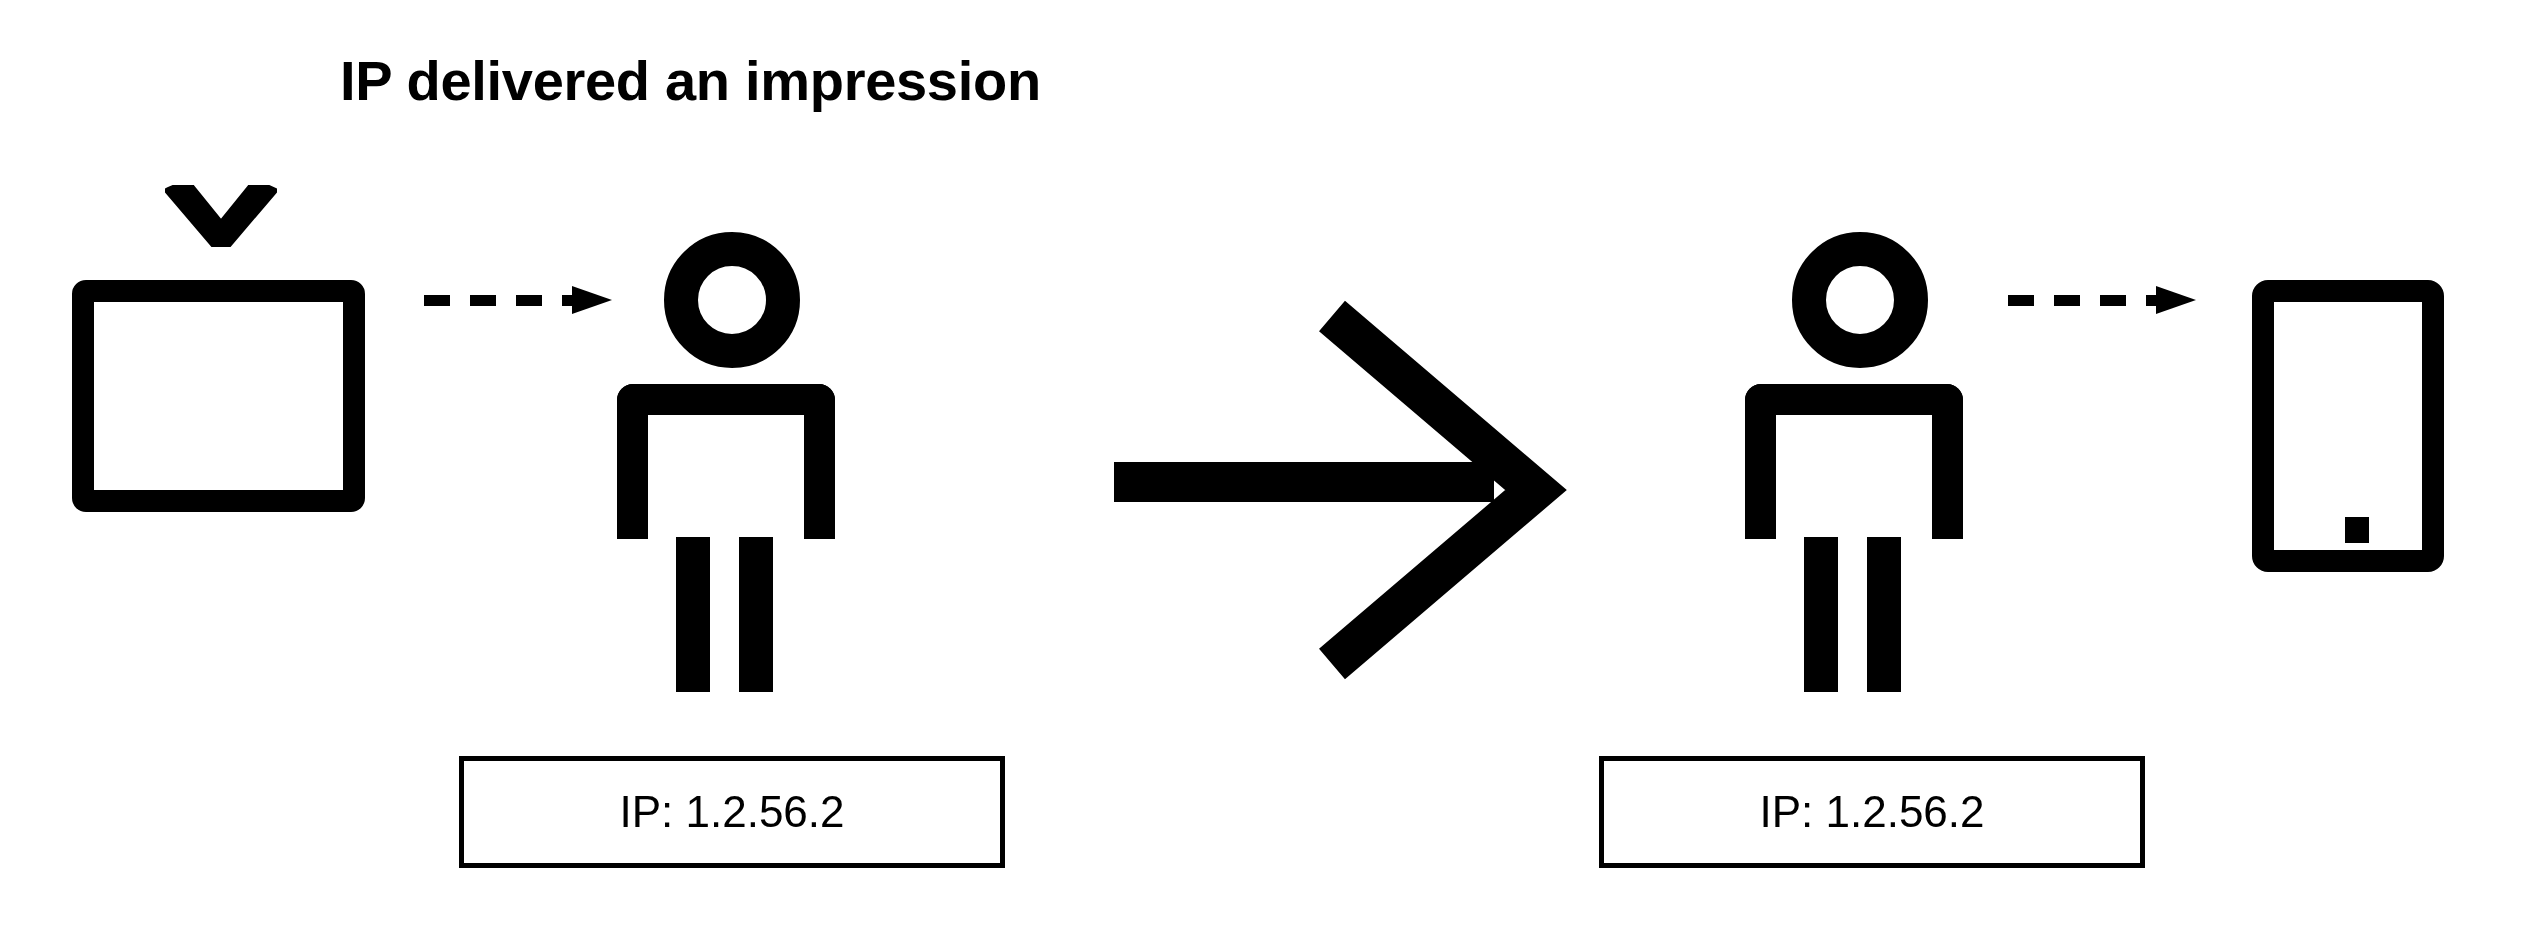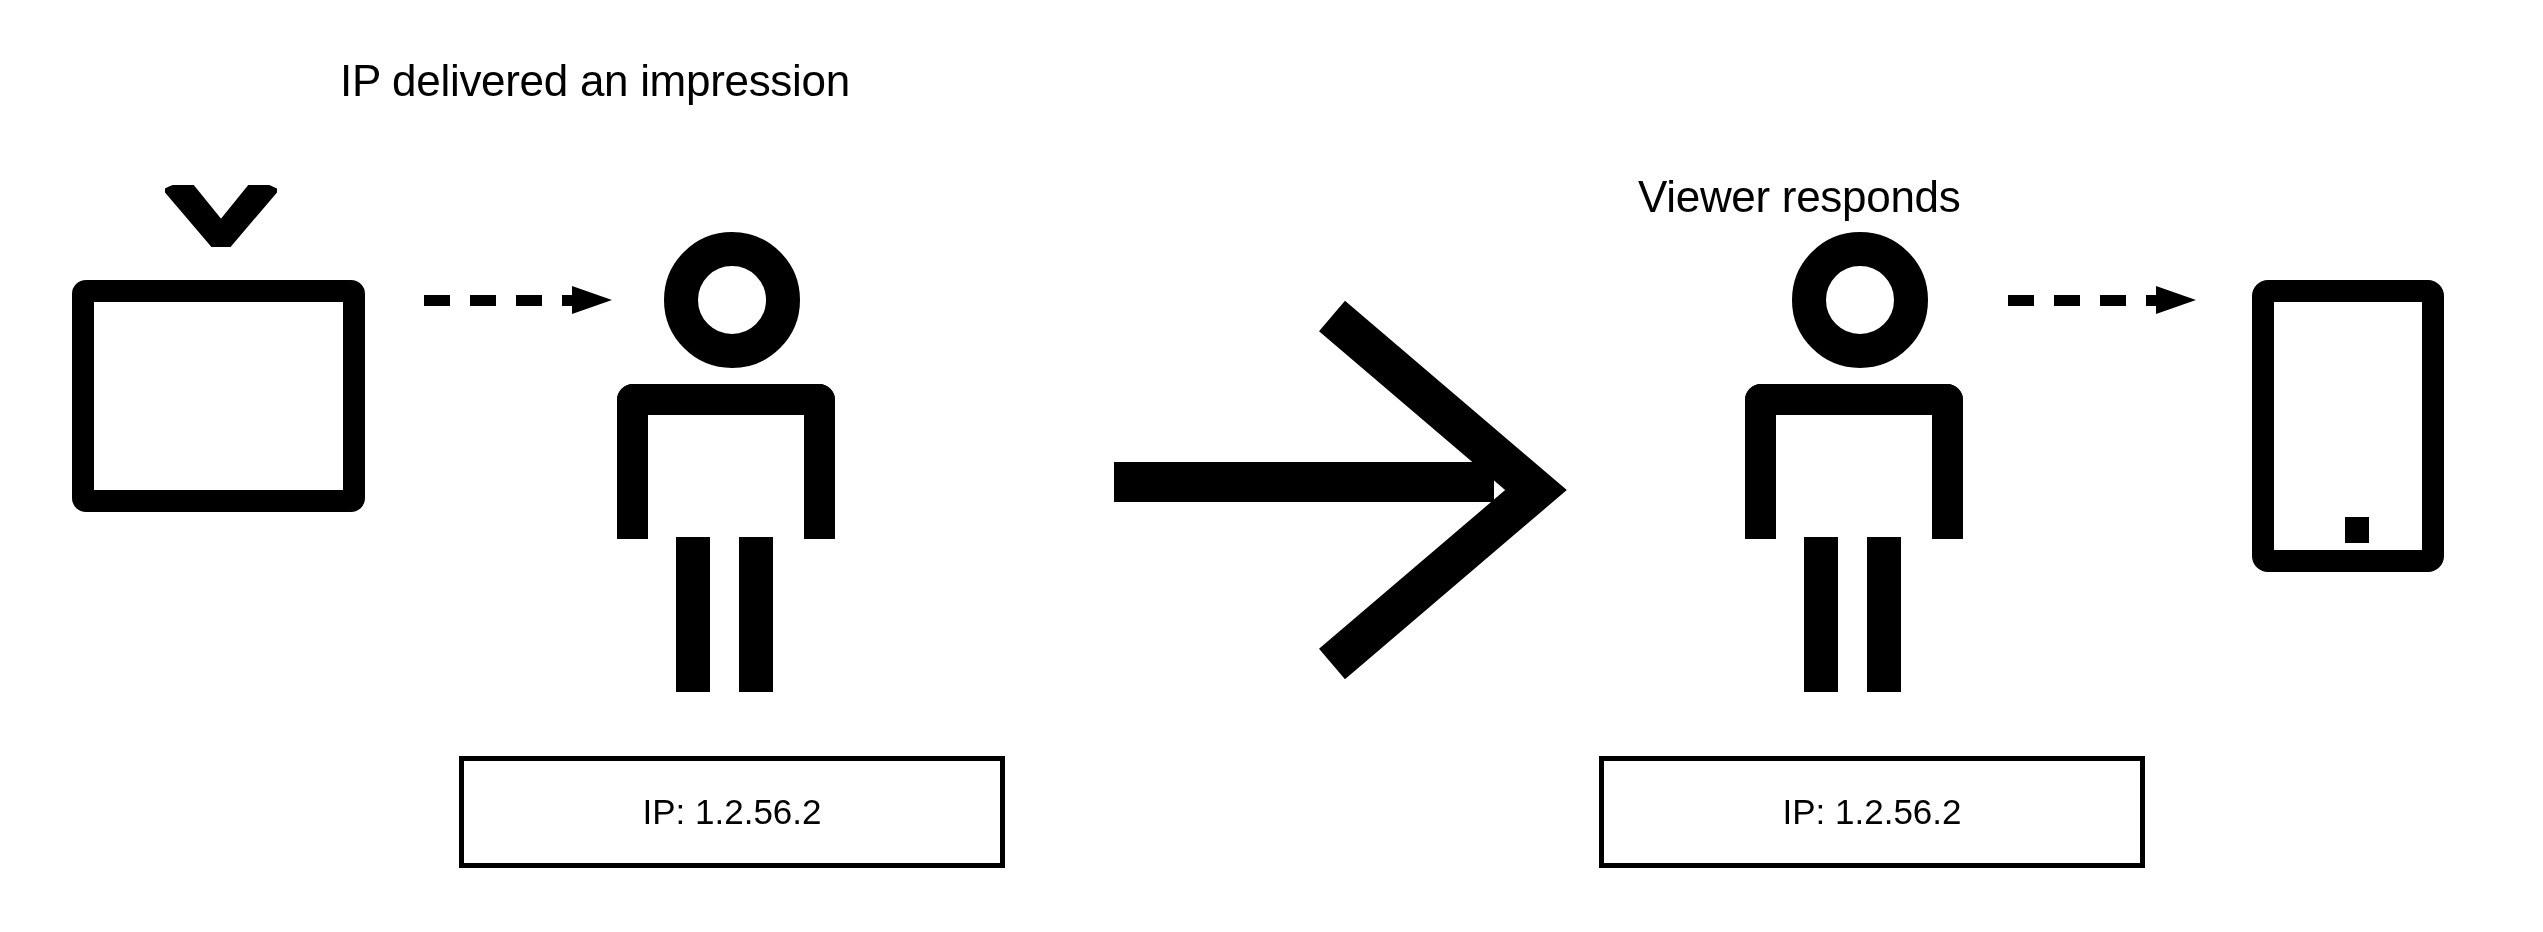--- a/index.html
+++ b/index.html
@@ -15,22 +15,22 @@
     width: 2543px;
     height: 932px;
     background: #ffffff;
     overflow: hidden;
   }
   .abs { position: absolute; }
 
   
   .panel-title {
     font-family: "Liberation Sans", sans-serif;
-    font-weight: normal;
-    font-size: 44px;
+    font-weight: bold;
+    font-size: 56px;
     line-height: 58px;
     color: #000000;
     white-space: pre;
     letter-spacing: -0.3px;
   }
   #title-left  { left: 340px; top: 52px; }
   #title-right { left: 1638px; top: 52px; }
 
   
   #tv-icon { left: 60px; top: 185px; width: 320px; height: 335px; }
@@ -133,36 +133,35 @@
     width: 546px; height: 112px;
     border: 5px solid #000000;
     background: #ffffff;
     display: flex;
     align-items: center;
     justify-content: center;
   }
   .ip-box .ip-text {
     font-family: "Liberation Sans", sans-serif;
     font-weight: normal;
-    font-size: 35px;
+    font-size: 44px;
     color: #000000;
     white-space: pre;
   }
   #ip-box-1 { left: 459px; top: 756px; }
   #ip-box-2 { left: 1599px; top: 756px; }
 </style>
 </head>
 <body>
 
 <div id="canvas">
 
   <div class="abs panel-title" id="title-left">IP delivered an impression</div>
 
   <div class="abs panel-title" id="title-right">
-    <div>Viewer responds</div>
   </div>
 
   <div class="abs" id="tv-icon">
     <svg class="tv-antenna" viewBox="0 0 112 62" xmlns="http://www.w3.org/2000/svg">
       <path d="M 4 6 L 22 -2 L 56 40 L 90 -2 L 108 6 L 62 60 L 50 60 Z" fill="#000000" stroke="#000000" stroke-width="8" stroke-linejoin="miter"></path>
     </svg>
     <div class="tv-screen"></div>
   </div>
 
   <div class="abs dashed-arrow" id="dashed-arrow-1">

